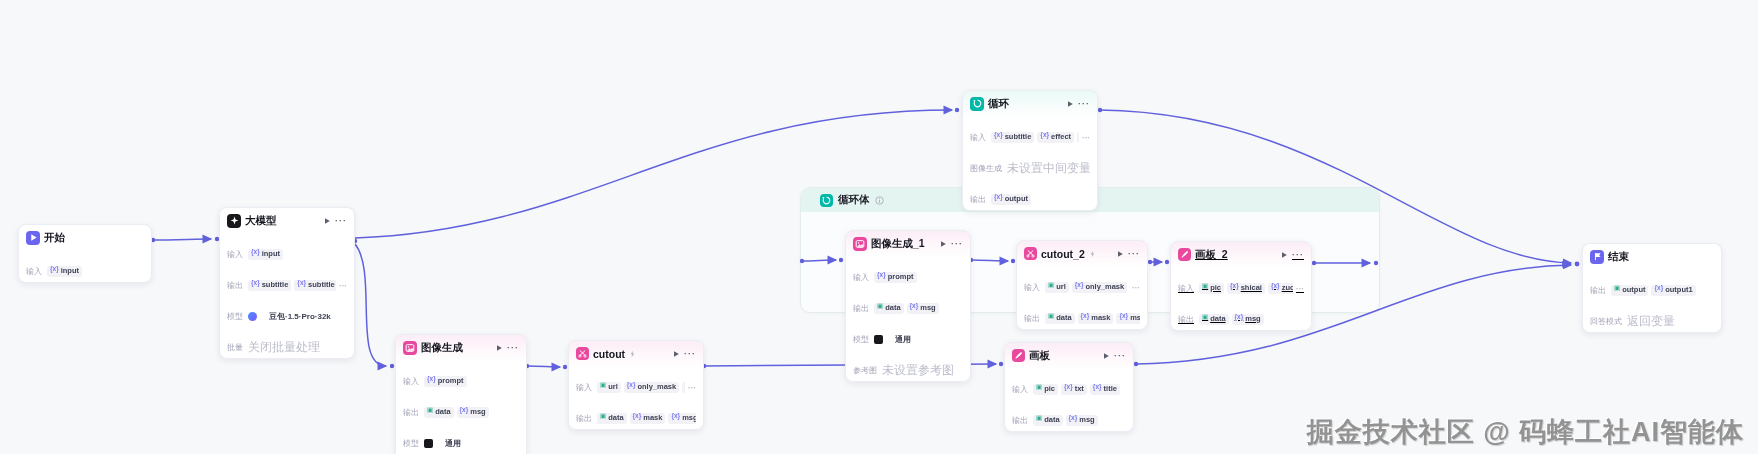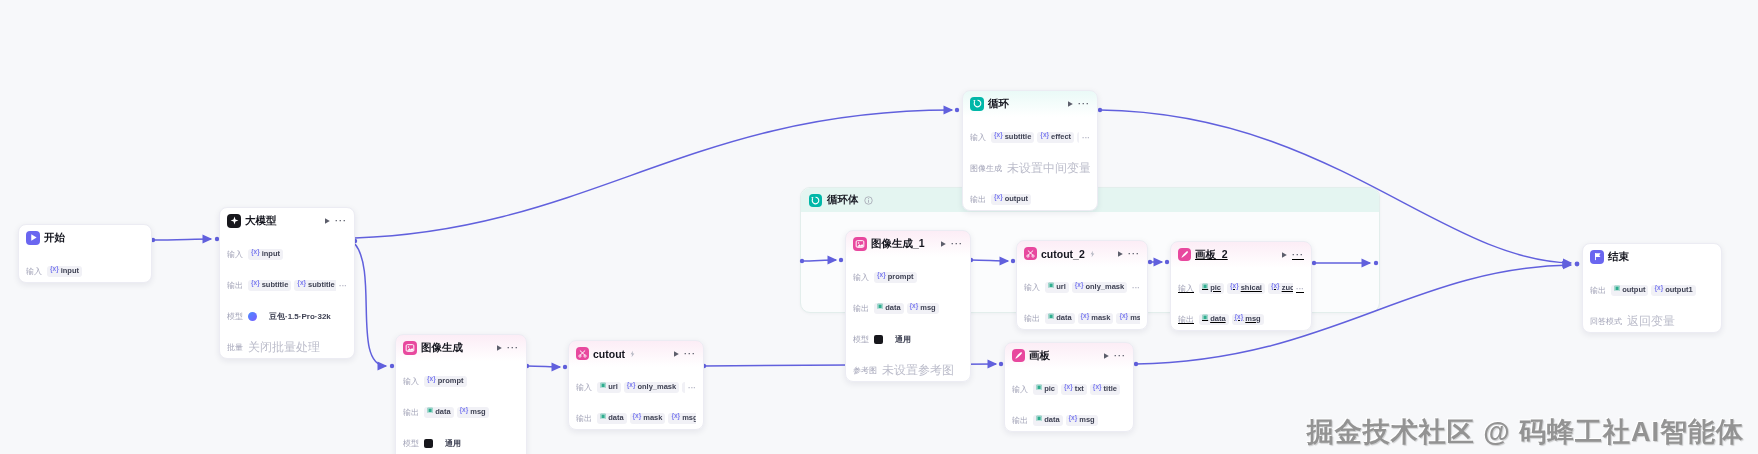--- a/index.html
+++ b/index.html
@@ -1,21 +1,21 @@
 <!DOCTYPE html>
 <html><head>
 <meta charset="utf-8">
 <style>
   html,body{margin:0;padding:0;background:#f7f8fa;}
   .canvas{position:relative;width:1758px;height:454px;background:#f7f8fa;overflow:hidden;
           font-family:"Liberation Sans","DejaVu Sans",sans-serif;}
   
   .loop-body{position:absolute;left:800px;top:187px;width:578px;height:124px;z-index:1;
              background:#fbfcfd;border:1px solid #e3eeec;border-radius:10px;box-shadow:0 1px 3px rgba(30,60,55,.04);}
-  .lb-hdr{display:flex;align-items:center;gap:5px;height:24px;padding:0 8px;background:#e4f5f1;
+  .lb-hdr{display:flex;align-items:center;gap:5px;height:24px;padding:0 19px;background:#e4f5f1;
           border-radius:9px 9px 0 0;font-size:10.5px;font-weight:bold;color:#1b1c26;}
   
   .node{position:absolute;z-index:3;background:#fff;border:1px solid #ececf3;border-radius:8px;
         padding:4px 7px 5px 7px;box-shadow:0 2px 6px rgba(28,30,60,.08);box-sizing:border-box;}
   .tint-pink{background:linear-gradient(180deg,#fcedf6 0px,#ffffff 26px);}
   .tint-teal{background:linear-gradient(180deg,#eafaf7 0px,#ffffff 26px);}
   .hdr{display:flex;align-items:center;gap:4px;height:17px;margin-bottom:2px;}
   .ttl{font-size:10.5px;font-weight:bold;color:#15161f;white-space:nowrap;}
   .hsp{margin-left:auto;display:flex;align-items:center;gap:4px;}
   .run{display:inline-flex;cursor:pointer;}

